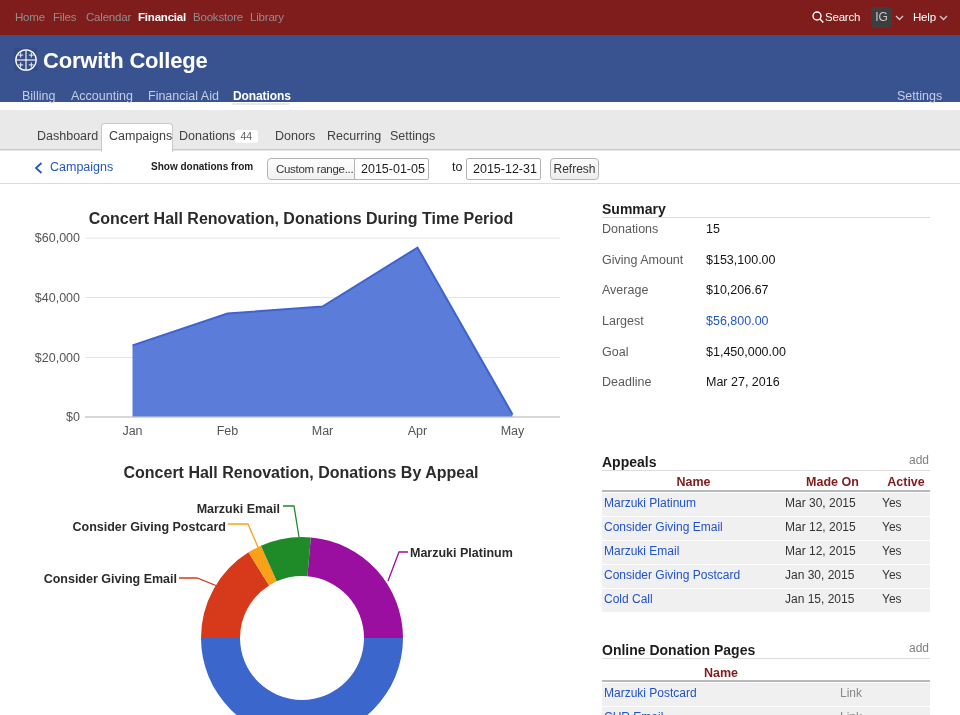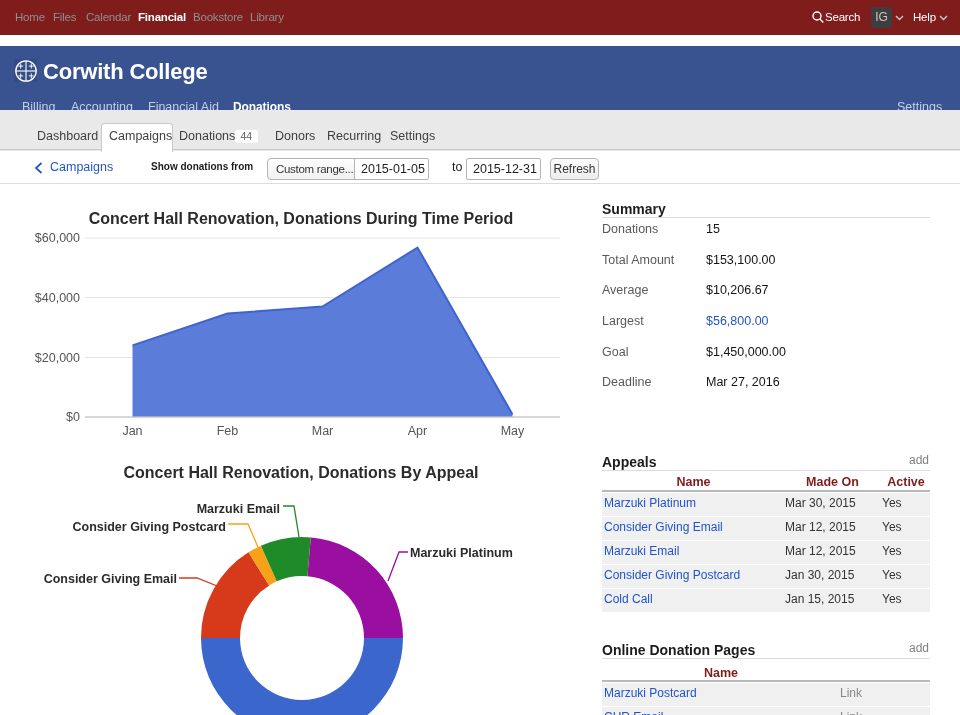--- a/index.html
+++ b/index.html
@@ -9,21 +9,21 @@
 .abs { position:absolute; }
 
 
 .topbar { position:absolute; left:0; top:0; width:960px; height:35px; background:#7f1d1d; }
 .topbar span.it { position:absolute; top:11px; font-size:11.5px; letter-spacing:-0.2px; color:#8f8f8f; }
 .topbar span.cur { color:#fff; font-weight:bold; }
 .igbox { position:absolute; left:871px; top:7px; width:21px; height:21px; background:#3e3e3e;
   border-radius:3px; color:#c9c9c9; font-size:12px; text-align:center; line-height:21px; }
 
 
-.header { position:absolute; left:0; top:35px; width:960px; height:67px; background:#395391;margin-top:11px; }
+.header { position:absolute; left:0; top:35px; width:960px; height:67px; background:#395391; }
 .brand { position:absolute; left:43px; top:13px; color:#fff; font-size:22px; font-weight:bold; letter-spacing:-0.2px; }
 .subnav span { position:absolute; top:54px; font-size:12.5px; }
 .subnav span a { color:#c3cde4; }
 .subnav span.cur a { color:#fff; font-weight:bold; font-size:12px; letter-spacing:-0.1px; }
 .navline { position:absolute; left:231.5px; top:68px; width:57px; height:2px; background:#e8e8e8; }
 
 
 .tabbar { position:absolute; left:0; top:110px; width:960px; height:41px; background:#e9e9e9; }
 .tabline { position:absolute; left:0; top:39px; width:960px; height:1px; background:#c9c9c9; }
 .tabbar span.t { position:absolute; top:19px; font-size:12.5px; }
@@ -197,21 +197,21 @@
 </svg>
 
 <div class="sec" style="top:202px;">
   <div class="sechead">Summary</div>
   <div style="margin-top:-3px;">
     <div class="sumrow">
         <span class="l">Donations</span>
         <span class="v">15</span>
       </div>
     <div class="sumrow">
-        <span class="l">Total Amount</span>
+        <span class="l">Giving Amount</span>
         <span class="v">$153,100.00</span>
       </div>
     <div class="sumrow">
         <span class="l">Average</span>
         <span class="v">$10,206.67</span>
       </div>
     <div class="sumrow">
         <span class="l">Largest</span>
         <span class="v"><a href="#">$56,800.00</a></span>
       </div>

